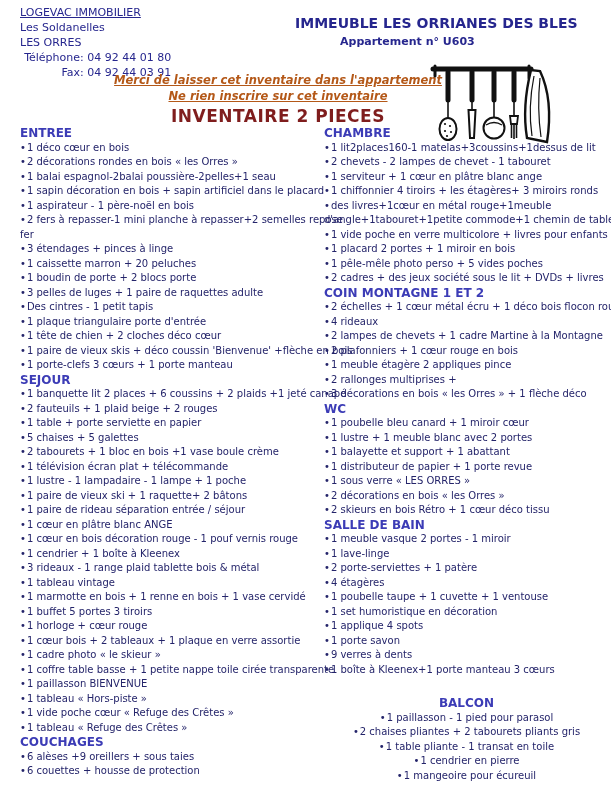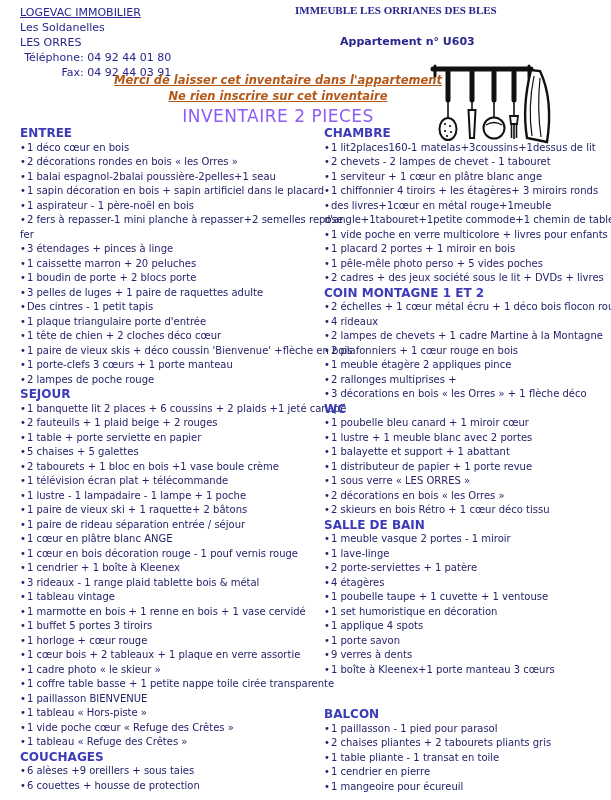--- a/index.html
+++ b/index.html
@@ -9,36 +9,36 @@
     background:#ffffff;
     font-family:"DejaVu Sans", sans-serif;
     overflow:hidden;
     color:#24246a;
   }
   
   .hdr-left { position:absolute; top:5px; left:20px; font-size:11px; font-weight:normal; color:#26268e; line-height:15px; }
   .company { text-decoration:underline; }
   .contact-row { display:flex; }
   .contact-row .lbl { width:60px;text-align:right; }
-  .hdr-building { position:absolute; top:4px; left:295px; font-size:11px; font-weight:bold; color:#26268e;font-family:Liberation Serif, serif; }
+  .hdr-building { position:absolute; top:15px; left:295px; font-size:14px; font-weight:bold; color:#26268e; }
   .hdr-apartment { position:absolute; top:35px; left:340px; font-size:11px; font-weight:bold; color:#26268e; }
   
   .center-block { position:absolute; top:72px; left:0; width:611px; padding-right:55px; box-sizing:border-box; text-align:center; }
   .notice { font-size:11.5px; font-weight:bold; font-style:italic; text-decoration:underline; color:#b45818; line-height:16px; }
-  .doc-title { margin-top:2px; font-size:17px; font-weight:normal; letter-spacing:0.5px; color:#8b5cf6; }
+  .doc-title { margin-top:2px; font-size:17px; font-weight:bold; letter-spacing:0.5px; color:#7f1d1d; }
   
   .utensils { position:absolute; top:58px; left:428px; width:130px; height:92px; }
   
   .col { position:absolute; top:126px; font-size:10px; line-height:14.5px; }
   .col-left  { left:20px;  width:300px; }
   .col-right { left:324px; width:285px; }
   .sec-title { font-size:12px; font-weight:bold; color:#3c3cb6; white-space:nowrap; height:14.5px; }
   .item { white-space:nowrap; color:#24246a; height:14.5px; }
   .item.bullet::before { content:"\2022"; margin-right:1px; }
-  .section.gap { margin-top:30px; }
+  .section.gap { margin-top:19px;text-align:center; }
 </style>
 </head>
 <body>
 
 <div class="page">
 
   <div class="hdr-left">
     <div class="company">LOGEVAC IMMOBILIER</div>
     <div>Les Soldanelles</div>
     <div>LES ORRES</div>
@@ -109,21 +109,20 @@
         <div class="item">fer</div>
         <div class="item bullet">3 étendages + pinces à linge</div>
         <div class="item bullet">1 caissette marron + 20 peluches</div>
         <div class="item bullet">1 boudin de porte + 2 blocs porte</div>
         <div class="item bullet">3 pelles de luges + 1 paire de raquettes adulte</div>
         <div class="item bullet">Des cintres - 1 petit tapis</div>
         <div class="item bullet">1 plaque triangulaire porte d'entrée</div>
         <div class="item bullet">1 tête de chien + 2 cloches déco cœur</div>
         <div class="item bullet">1 paire de vieux skis + déco coussin 'Bienvenue' +flèche en bois</div>
         <div class="item bullet">1 porte-clefs 3 cœurs + 1 porte manteau</div>
-        <div class="item bullet">2 lampes de poche rouge</div>
       </div>
       <div class="section">
         <div class="sec-title">SEJOUR</div>
         <div class="item bullet">1 banquette lit 2 places + 6 coussins + 2 plaids +1 jeté canapé</div>
         <div class="item bullet">2 fauteuils + 1 plaid beige + 2 rouges</div>
         <div class="item bullet">1 table + porte serviette en papier</div>
         <div class="item bullet">5 chaises + 5 galettes</div>
         <div class="item bullet">2 tabourets + 1 bloc en bois +1 vase boule crème</div>
         <div class="item bullet">1 télévision écran plat + télécommande</div>
         <div class="item bullet">1 lustre - 1 lampadaire - 1 lampe + 1 poche</div>

